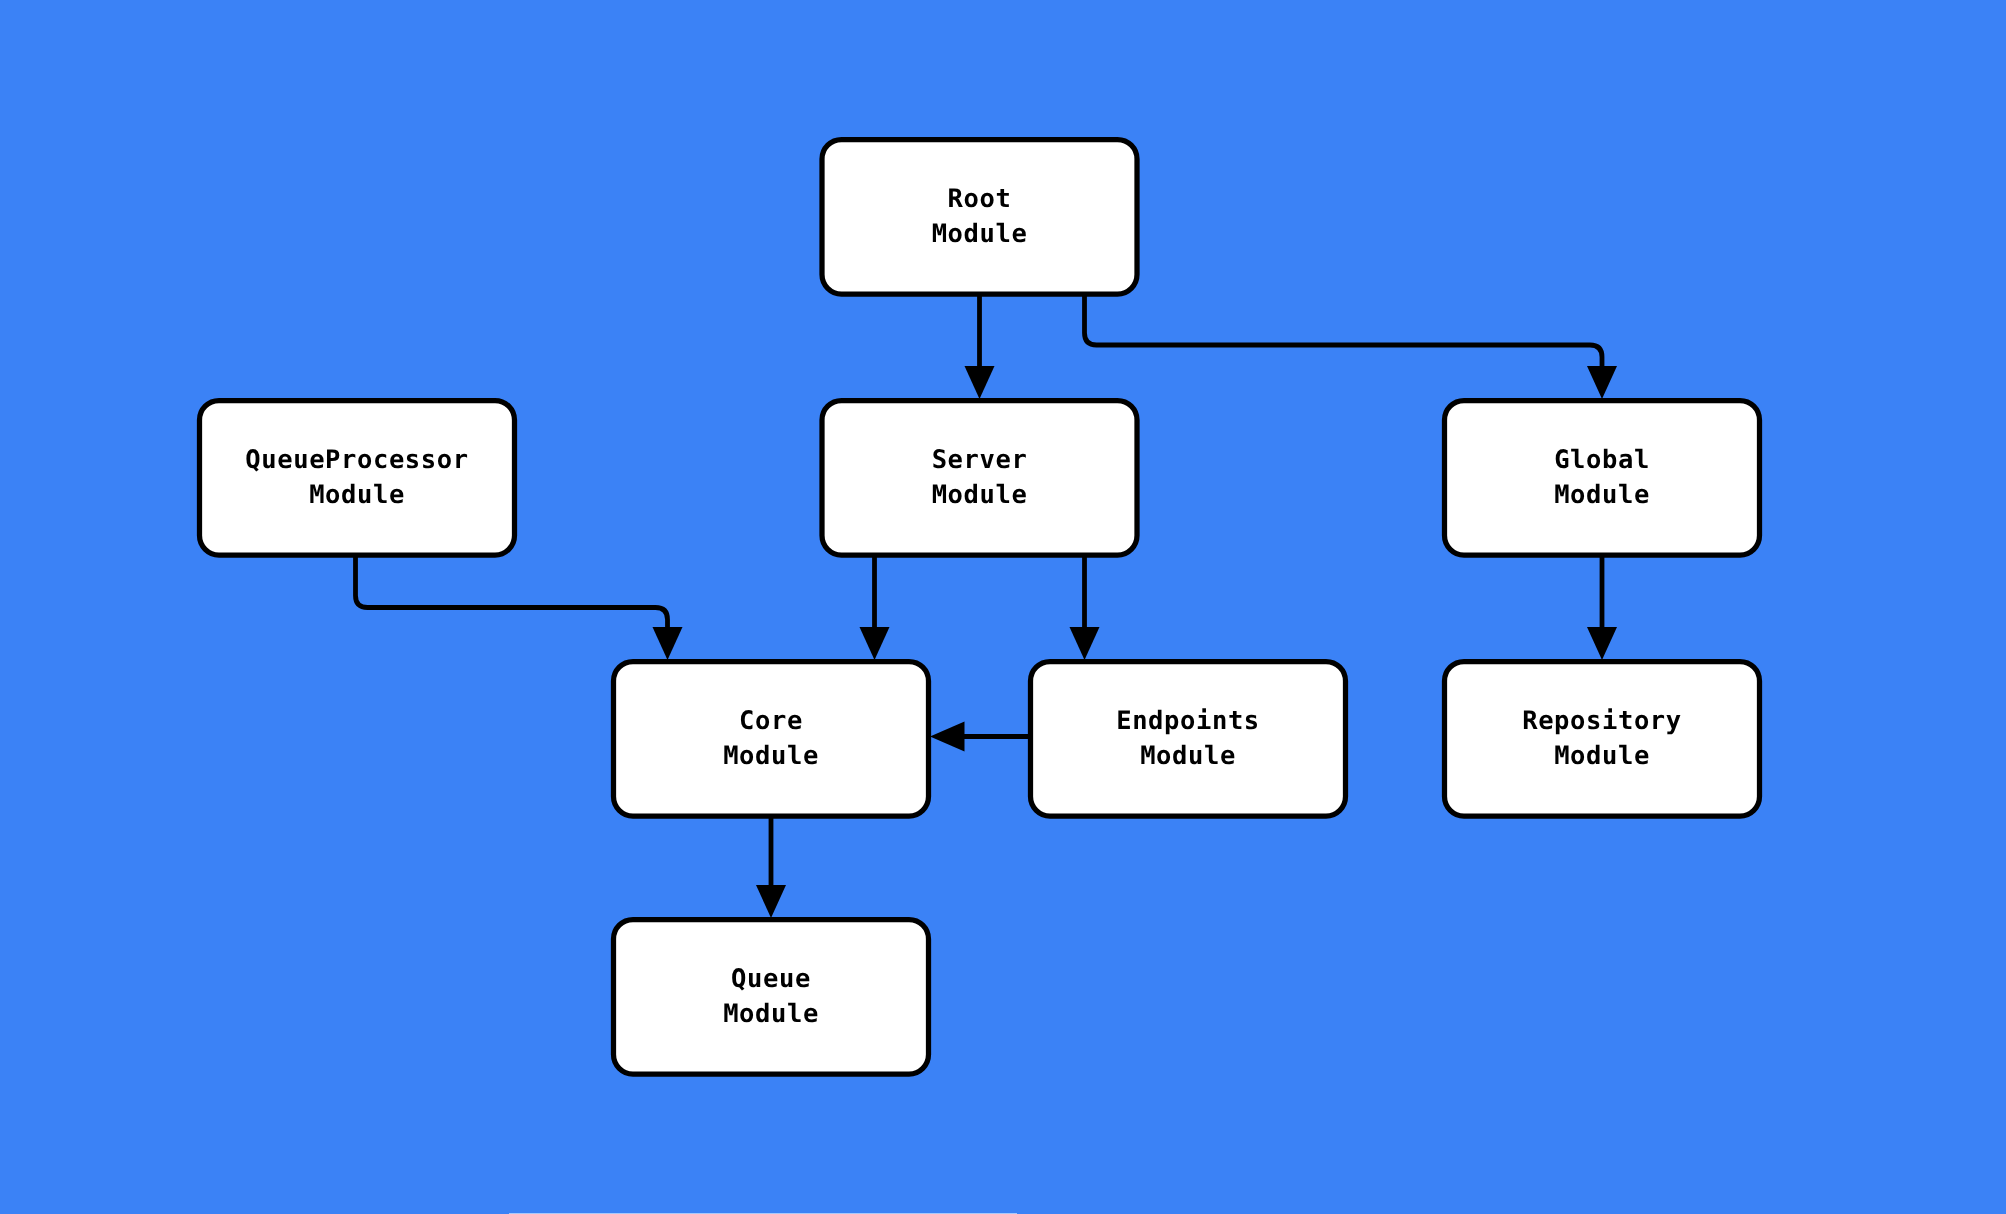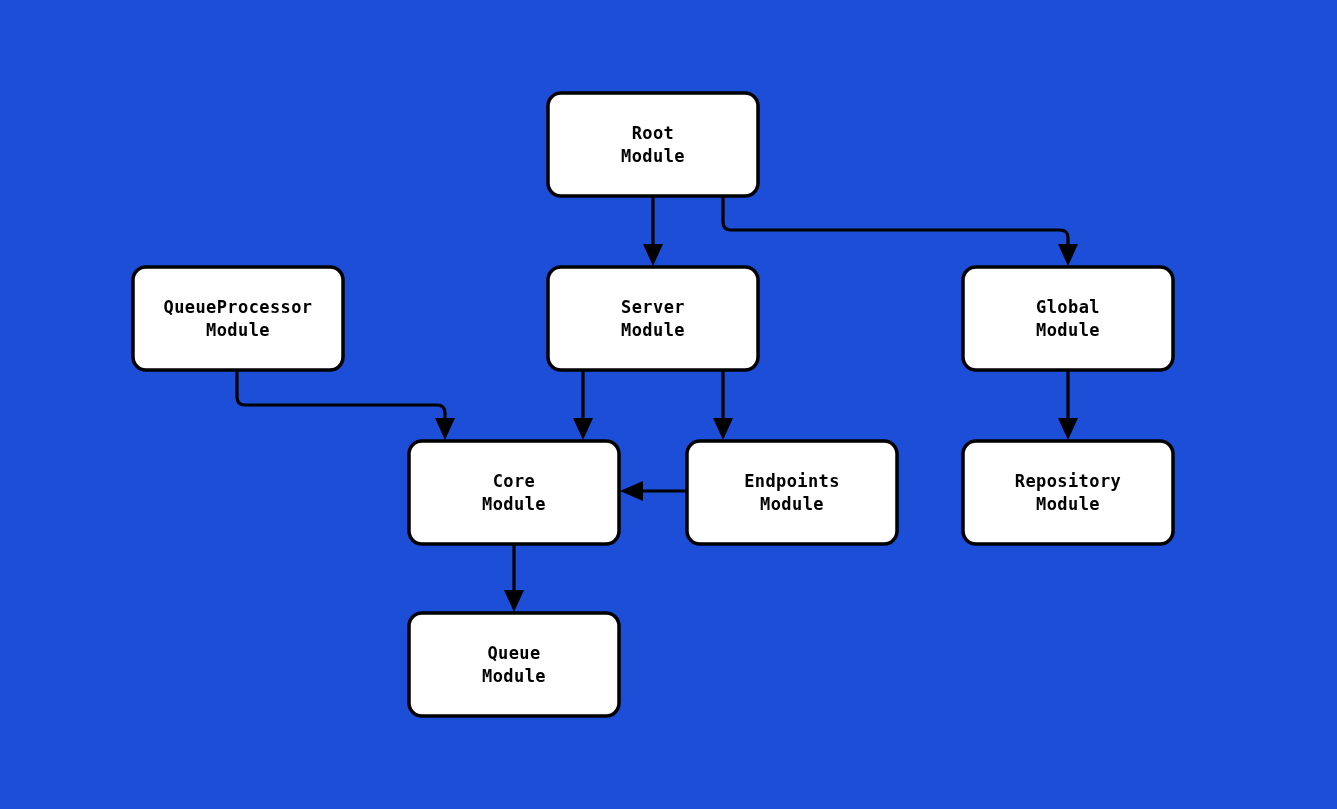--- a/index.html
+++ b/index.html
@@ -11,21 +11,21 @@
   body {
     width: 1337px;
     height: 809px;
     overflow: hidden;
     font-family: "DejaVu Sans Mono", "Liberation Mono", monospace;
   }
   #diagram-root {
     position: relative;
     width: 1337px;
     height: 809px;
-    background: #1d4ed8;
+    background: #3b82f6;
   }
   #diagram-svg {
     position: absolute;
     top: 0;
     left: 0;
     width: 1337px;
     height: 809px;
     display: block;
   }
   .node-box {

